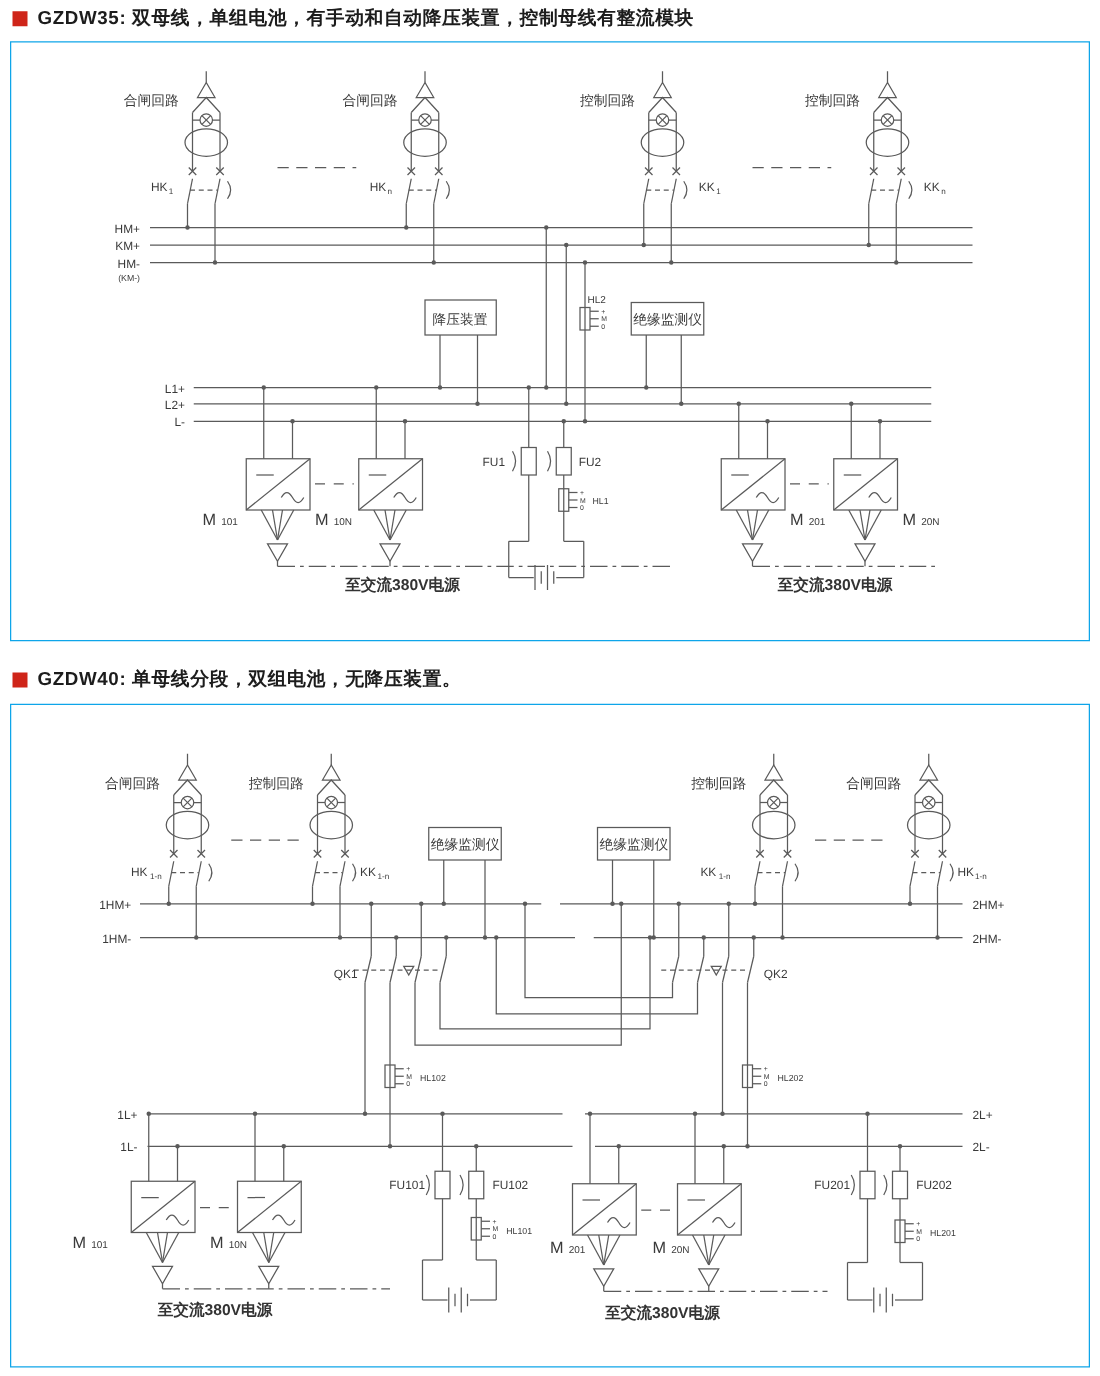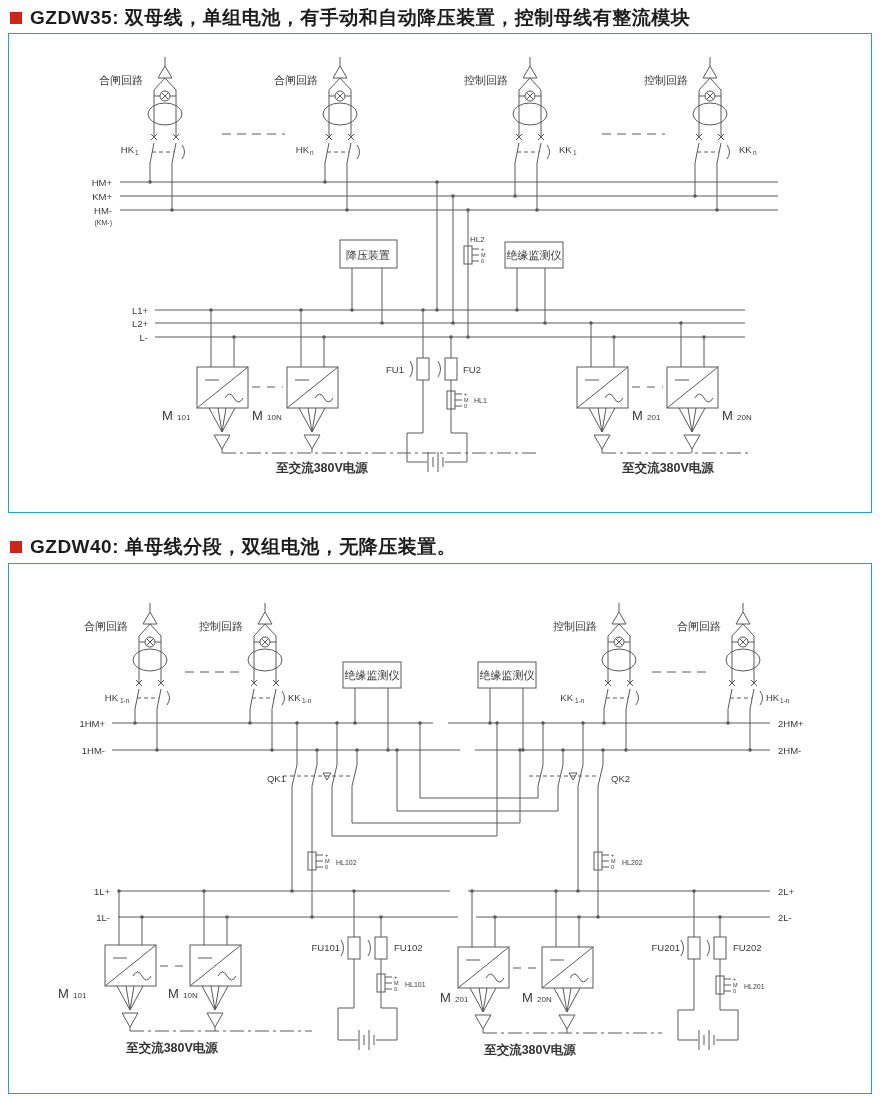--- a/index.html
+++ b/index.html
@@ -1,19 +1,19 @@
 <!DOCTYPE html>
 <html><head>
 <meta charset="utf-8">
 <style>
   html,body{margin:0;padding:0;background:#ffffff;}
   body{width:880px;height:1101px;position:relative;font-family:"Liberation Sans","DejaVu Sans",sans-serif;}
   .hdr{position:absolute;left:10px;display:flex;align-items:center;gap:8px;}
   .hdr .sq{width:12px;height:12px;background:#cf2519;flex:0 0 auto;}
-  .hdr .txt{font-size:19px;font-weight:bold;color:#1c1c1c;letter-spacing:.5px;}
+  .hdr .txt{font-size:15px;font-weight:bold;color:#1c1c1c;letter-spacing:.5px;}
   #hdr1{top:5px;} #hdr2{top:534px;}
   .panel{position:absolute;left:8px;width:862px;background:#fff;border:1px solid #0ea5e9;}
   #panel1{top:33px;height:478px;} #panel2{top:563px;height:529px;}
   svg{display:block;}
   svg line,svg path,svg rect,svg ellipse,svg circle,svg polyline{stroke:#5a5a5a;stroke-width:1;fill:none;}
   svg .dots circle{fill:#5a5a5a;stroke:none;}
   svg text{stroke:none;fill:#3a3a3a;font-family:"Liberation Sans","DejaVu Sans",sans-serif;}
   .t11{font-size:11px;} .t9{font-size:9.5px;} .t8{font-size:8px;}
   .t7{font-size:7px;} .t6{font-size:6.5px;} .t5{font-size:5.5px;}
   .t13{font-size:13px;} .ac{font-size:12.5px;font-weight:bold;fill:#333;}

